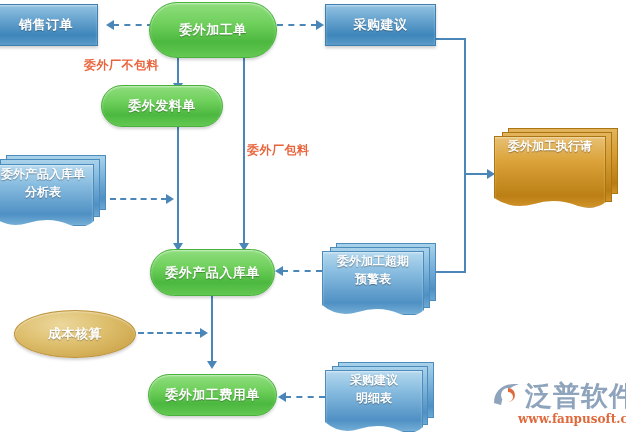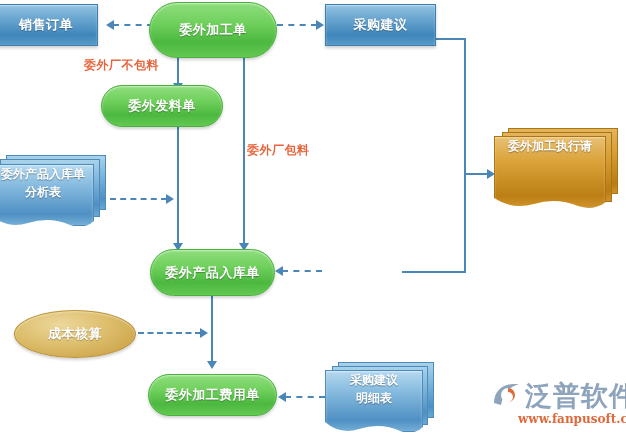--- a/index.html
+++ b/index.html
@@ -179,20 +179,33 @@
     </div>
     <svg class="scallop" style="left:0;top:64px;width:112px;height:18px;" viewBox="0 0 112 18" preserveAspectRatio="none">
       <path d="M0,6 Q18,18 40,12 Q62,5 84,14 Q100,19 112,10 L112,18 L0,18 Z" fill="#ffffff"></path>
     </svg>
   </div>
 
   <div class="node pill" style="left:150px;top:249px;width:125px;height:47px;">
     <span class="lbl">委外产品入库单</span>
   </div>
 
+  <div class="docstack" style="left:322px;top:243px;width:122px;height:80px;">
+    <div class="sheet doc-blue-bg" style="left:14px;top:0;width:100px;height:58px;"></div>
+    <div class="sheet doc-blue-bg" style="left:8px;top:4px;width:100px;height:61px;"></div>
+    <div class="face doc-blue-face" style="left:0;top:8px;width:102px;height:64px;">
+      <span class="lbl">
+        <span>委外加工超期</span><br>
+        <span>预警表</span>
+      </span>
+    </div>
+    <svg class="scallop" style="left:0;top:57px;width:102px;height:18px;" viewBox="0 0 102 18" preserveAspectRatio="none">
+      <path d="M0,5 Q16,18 36,12 Q58,5 78,14 Q92,19 102,10 L102,18 L0,18 Z" fill="#ffffff"></path>
+    </svg>
+  </div>
 
   <div class="node ellipse" style="left:14px;top:310px;width:122px;height:48px;">
     <span class="lbl">成本核算</span>
   </div>
 
   <div class="node pill" style="left:148px;top:374px;width:129px;height:42px;">
     <span class="lbl">委外加工费用单</span>
   </div>
 
   <div class="docstack" style="left:325px;top:362px;width:120px;height:78px;">

